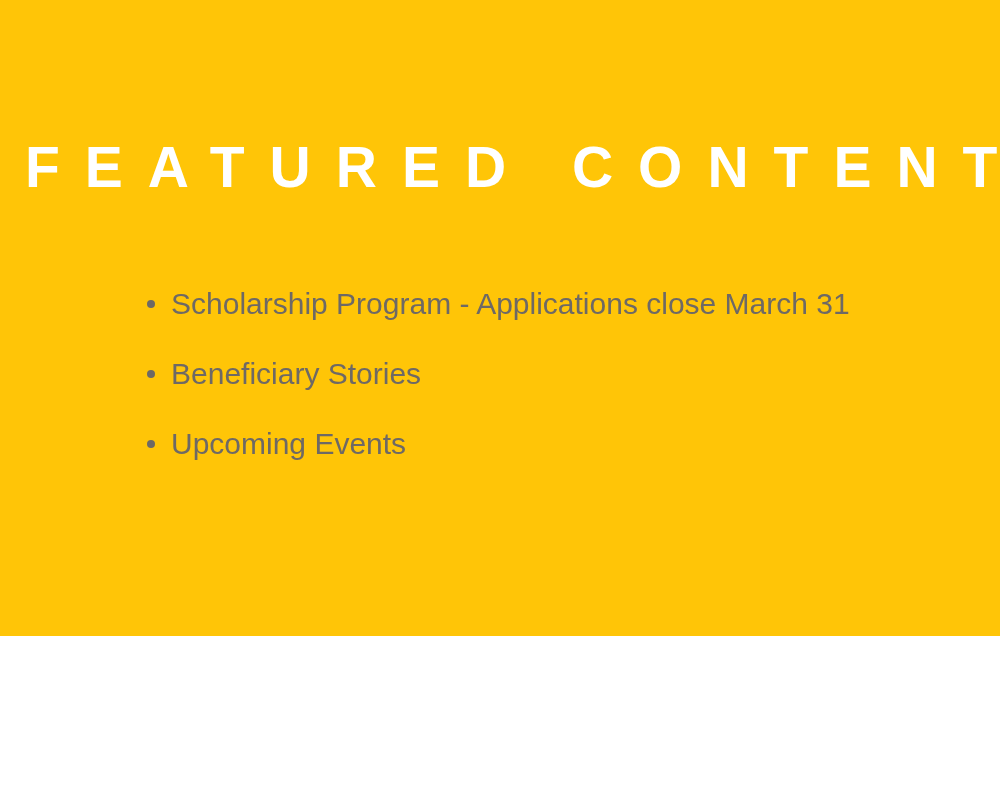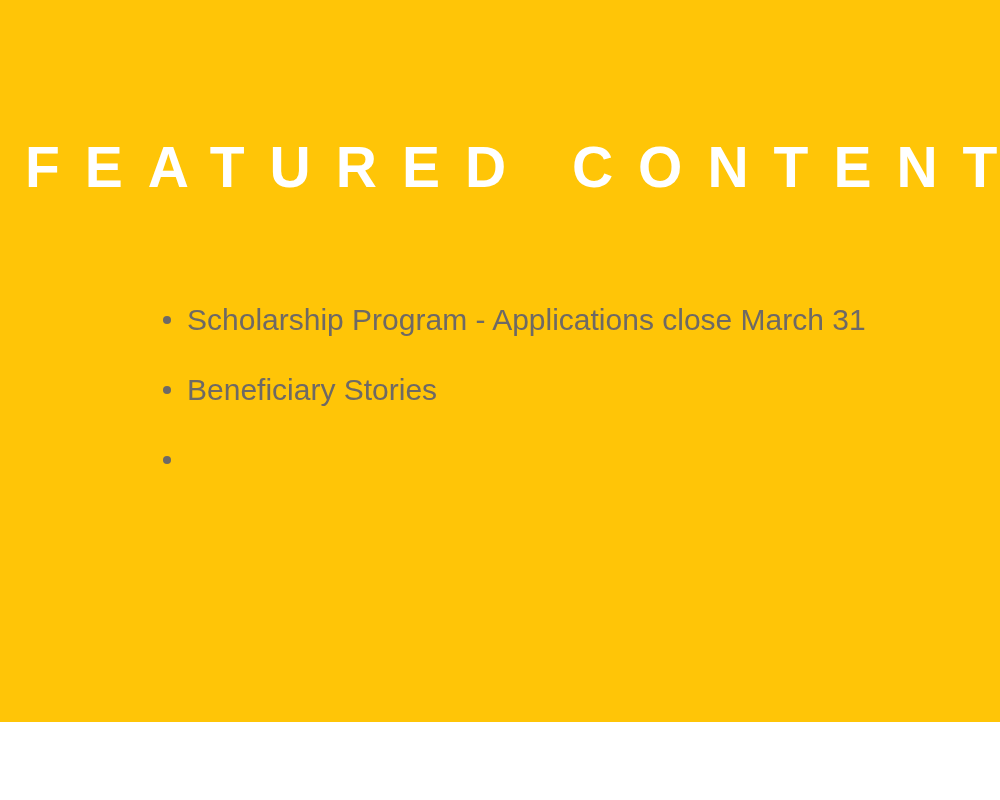--- a/index.html
+++ b/index.html
@@ -11,21 +11,21 @@
     width: 1000px;
     height: 800px;
     overflow: hidden;
     font-family: "Liberation Sans", sans-serif;
     -webkit-font-smoothing: antialiased;
   }
 
   .slide {
     position: relative;
     width: 1000px;
-    height: 722px;
+    height: 636px;
     background: #FFC507;
     box-sizing: border-box;
   }
 
   
   .slide-title {
     position: absolute;
     top: 97px;
     left: 0;
     width: 1000px;
@@ -39,21 +39,21 @@
     
     text-indent: 25px;
     white-space: nowrap;
   }
 
   
   .content-list {
     position: absolute;
     top: 283px;
     left: 143px;
-    margin: 16px;
+    margin: 0;
     padding: 0;
     list-style: none;
     width: 800px;
   }
 
   .content-list-item {
     position: relative;
     height: 70px;
     padding-left: 28px;
     color: #6E6965;
@@ -95,17 +95,18 @@
 
     <li class="content-list-item">
       <span class="bullet-dot"></span>
       <span class="item-label">Beneficiary Stories</span>
     </li>
 
 
 
     <li class="content-list-item">
       <span class="bullet-dot"></span>
+      <span class="item-label">Upcoming Events</span>
     </li>
 
   </ul>
 
 </div>
 
 </body></html>

